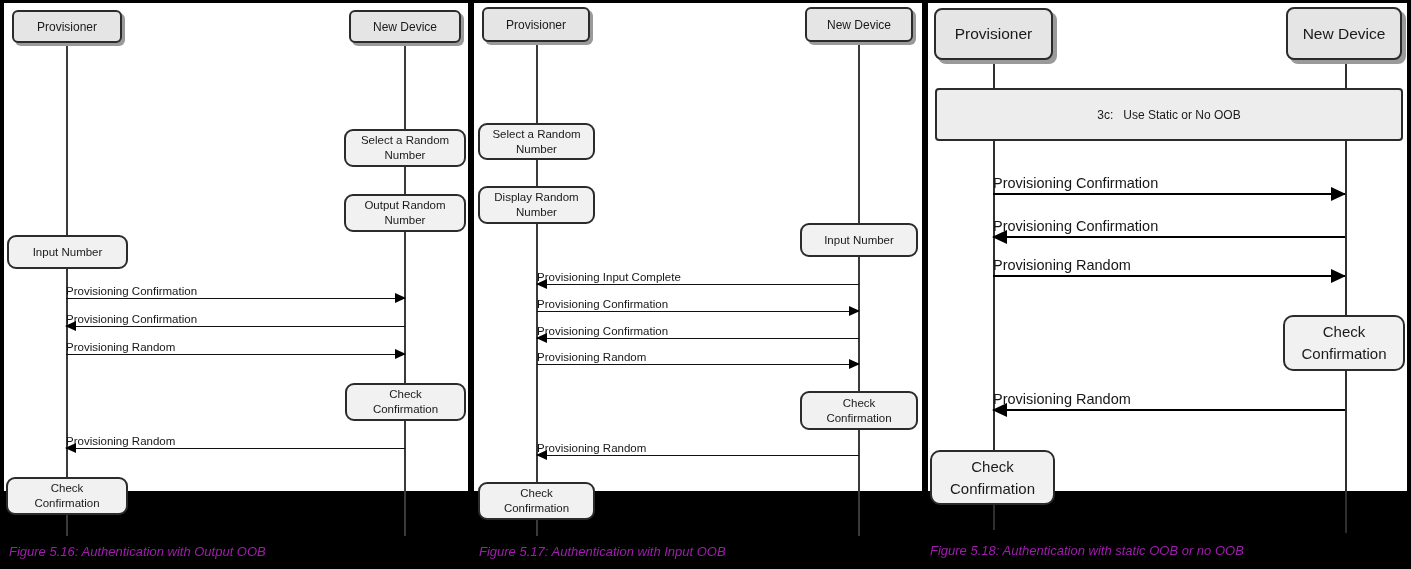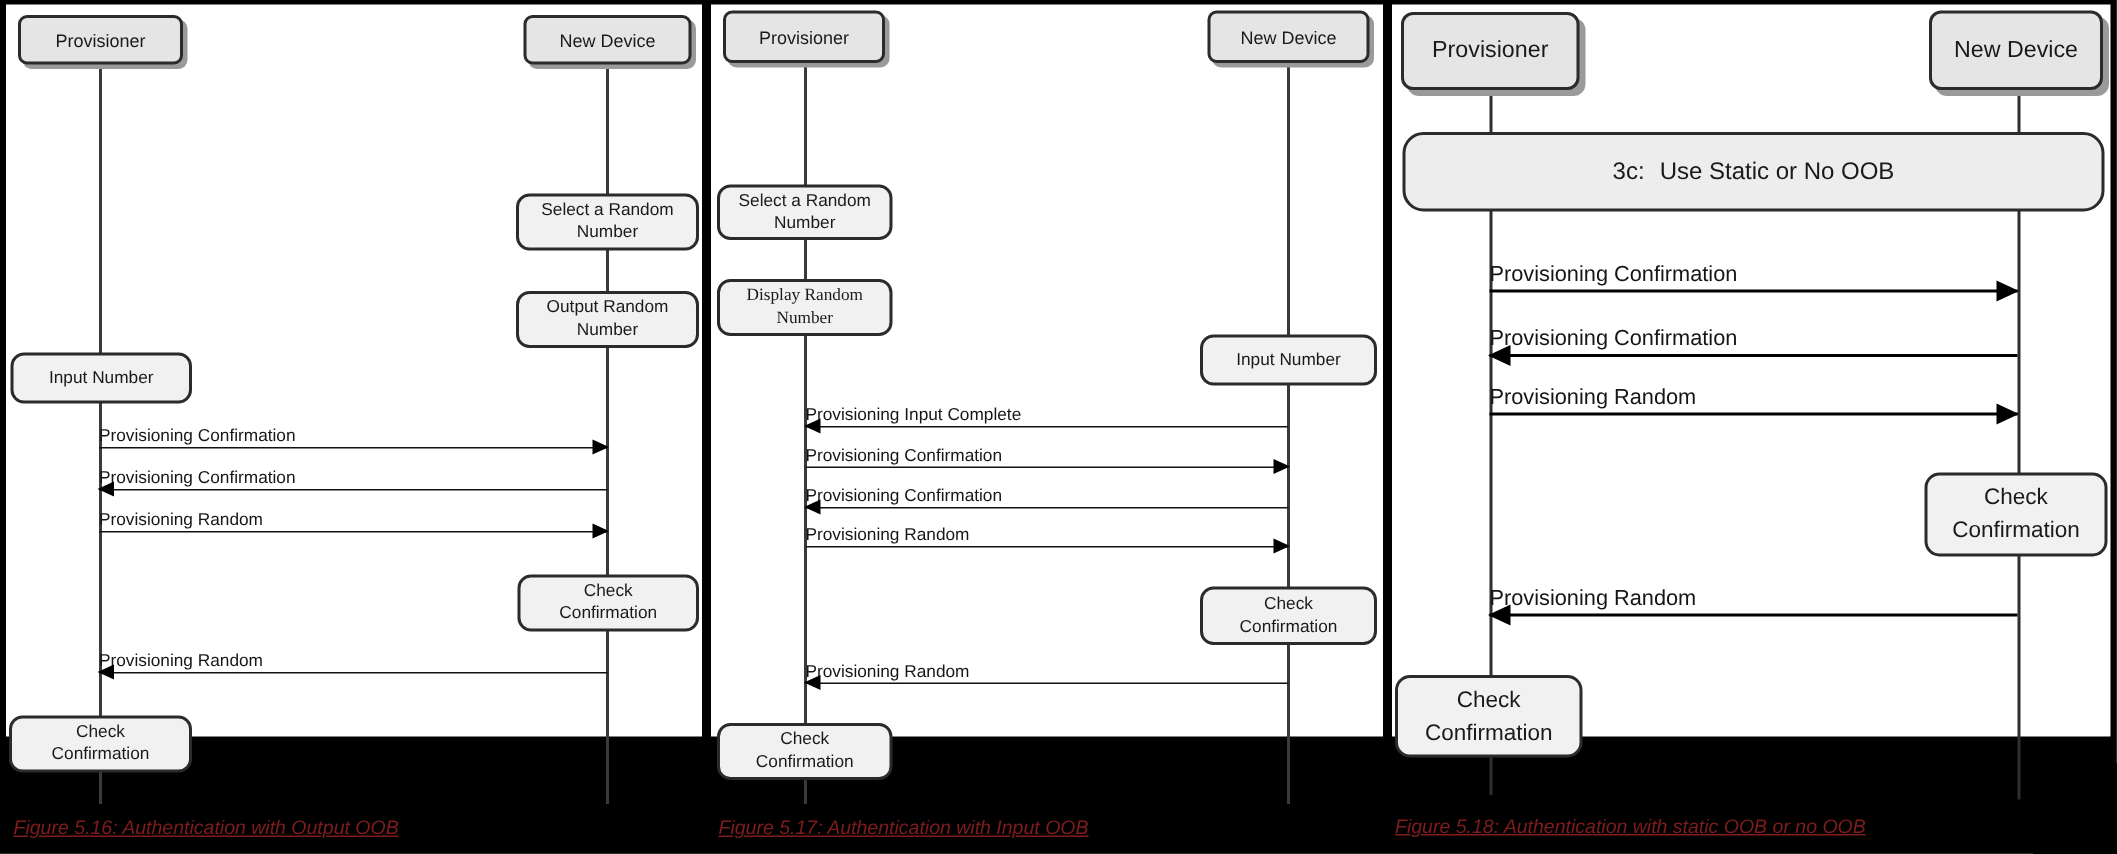--- a/index.html
+++ b/index.html
@@ -18,41 +18,41 @@
   .p3 .actor { font-size:15.5px; border-radius:8px; box-shadow:4px 4px 0 #9a9a9a; }
 
   .lifeline { position:absolute; width:1.5px; background:#3a3a3a; z-index:1; }
   .p3 .lifeline { width:2px; background:#2f2f2f; }
 
   .band {
     position:absolute; background:#ededed; border:1.5px solid #2b2b2b; border-radius:10px;
     display:flex; align-items:center; justify-content:center; gap:8px;
     font-size:12.5px; box-sizing:border-box; z-index:4;
   }
-  .p3 .band { font-size:16px; border-radius:14px; gap:10px; border-width:2px; }
+  .p3 .band { font-size:12px; border-radius:4px; gap:10px; border-width:2px; }
 
   .note {
     position:absolute; background:#f1f1f1; border:2px solid #2b2b2b; border-radius:9px;
     display:flex; align-items:center; justify-content:center; text-align:center;
     white-space:pre-line; font-size:11.5px; line-height:1.3; box-sizing:border-box; z-index:4;
   }
   .p3 .note { font-size:15px; line-height:1.45; border-radius:10px; }
 
   .msg { position:absolute; height:0; border-top:1.4px solid #111; z-index:2; }
   .p3 .msg { border-top:2px solid #000; }
   .msg .lbl { position:absolute; left:0; right:0; bottom:2px; text-align:left; font-size:11.5px; color:#161616; }
   .p3 .msg .lbl { font-size:14.5px; bottom:4px; }
   .head { position:absolute; width:0; height:0; border-top:5px solid transparent; border-bottom:5px solid transparent; }
   .head.r { right:-1px; top:-5.7px; border-left:11px solid #000; }
   .head.l { left:-1px;  top:-5.7px; border-right:11px solid #000; }
   .p3 .head { border-top-width:7px; border-bottom-width:7px; }
   .p3 .head.r { border-left-width:15px; top:-8px; }
   .p3 .head.l { border-right-width:15px; top:-8px; }
 
-  .caption { position:absolute; left:5px; top:541px; font-style:italic; font-size:13px; color:#7f1d1d; white-space:nowrap;text-decoration:underline; }
+  .caption { position:absolute; left:5px; top:541px; font-style:italic; font-size:13px; color:#a21caf; white-space:nowrap; }
   .watermark { position:absolute; right:8px; top:528px; font-size:15.5px; color:#c7ced5; letter-spacing:0.5px; z-index:5; white-space:nowrap; }
 </style>
 </head>
 <body>
 
 <div id="stage">
 
   <div class="panel" style="left:4px; width:464px;">
     <div class="lifeline" style="left:62px; top:40px; height:493px;"></div>
     <div class="lifeline" style="left:400px; top:40px; height:493px;"></div>
@@ -117,21 +117,21 @@
     </div>
     <div class="actor" style="left:331px; top:4px; width:108px; height:35px;">
       <span>New Device</span>
     </div>
 
 
     <div class="note" style="left:4px; top:120px; width:117px; height:37px;">
       <span>Select a Random
 Number</span>
     </div>
-    <div class="note" style="left:4px; top:183px; width:117px; height:38px;font-family:Liberation Serif, serif;">
+    <div class="note" style="left:4px; top:183px; width:117px; height:38px;">
       <span>Display Random
 Number</span>
     </div>
     <div class="note" style="left:326px; top:220px; width:118px; height:34px;">
       <span>Input Number</span>
     </div>
 
     <div class="msg" style="left:63px; top:281px; width:322px;">
       <span class="lbl">Provisioning Input Complete</span>
       <span class="head l"></span>

